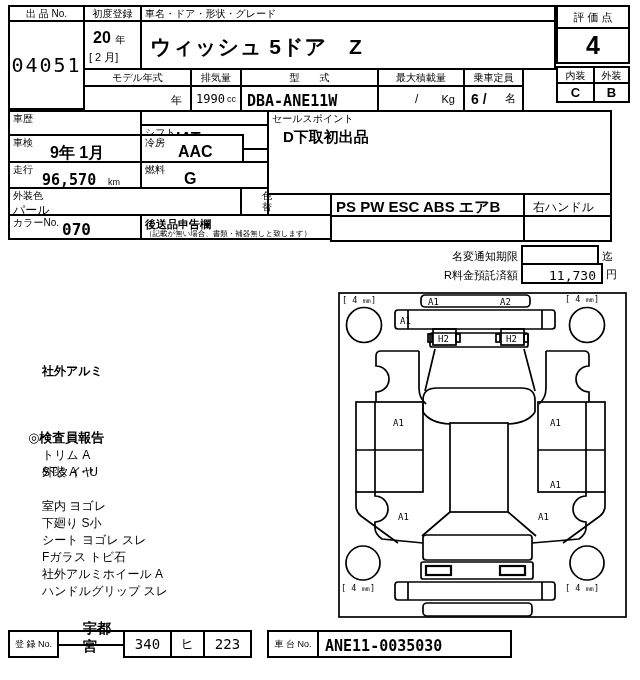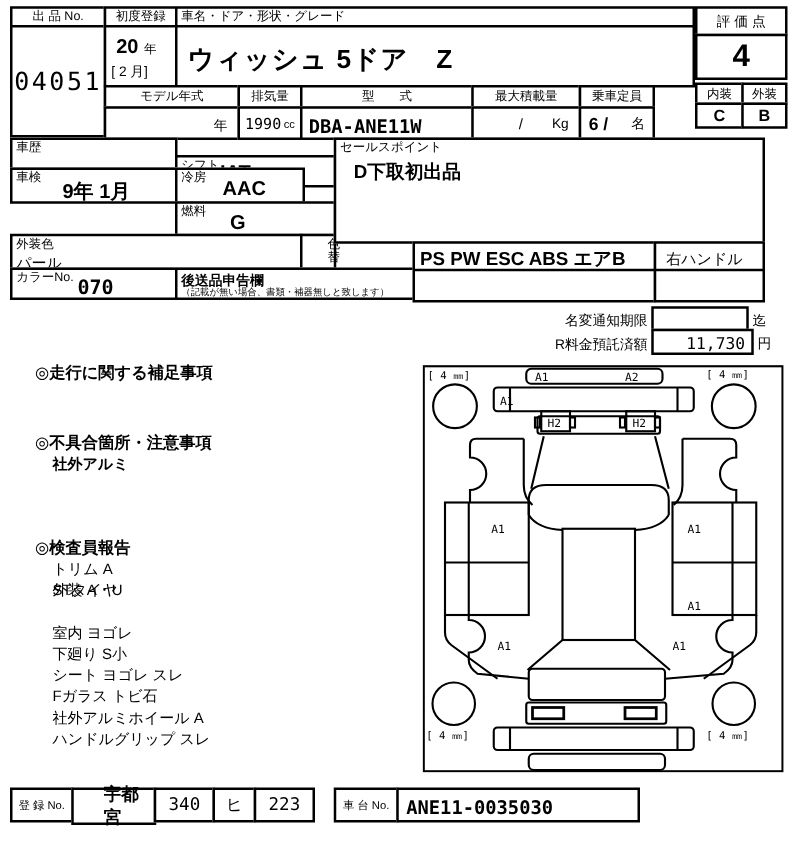--- a/index.html
+++ b/index.html
@@ -110,20 +110,25 @@
 
   <div class="b" style="left:8px;top:134px;width:134px;height:29px;">
     <span class="lbl-tl">車検</span>
     <span class="big-val" style="position:absolute;left:40px;top:7px;font-size:16px;">9年 1月</span>
   </div>
   <div class="b" style="left:140px;top:134px;width:104px;height:29px;">
     <span class="lbl-tl">冷房</span>
     <span class="big-val" style="position:absolute;left:36px;top:7px;font-size:16px;">AAC</span>
   </div>
 
+  <div class="b" style="left:8px;top:161px;width:134px;height:28px;">
+    <span class="lbl-tl">走行</span>
+    <span class="mono" style="position:absolute;left:32px;top:8px;font-size:15px;font-weight:600;">96,570</span>
+    <span style="position:absolute;left:98px;top:14px;font-size:9px;">km</span>
+  </div>
   <div class="b" style="left:140px;top:161px;width:129px;height:28px;">
     <span class="lbl-tl">燃料</span>
     <span class="big-val" style="position:absolute;left:42px;top:7px;font-size:16px;">G</span>
   </div>
 
   <div class="b" style="left:8px;top:187px;width:234px;height:29px;">
     <span class="lbl-tl">外装色</span>
     <span style="position:absolute;left:3px;top:13px;font-size:12px;">パール</span>
   </div>
   <div class="b" style="left:240px;top:187px;width:29px;height:29px;">
@@ -157,23 +162,21 @@
     <span style="position:absolute;right:4px;top:3px;font-size:12px;"></span>
   </div>
   <div class="nb" style="left:602px;top:249px;font-size:11px;">迄</div>
 
   <div class="nb" style="left:368px;top:268px;width:150px;text-align:right;font-size:11px;">R料金預託済額</div>
   <div class="b" style="left:521px;top:263px;width:82px;height:21px;">
     <span class="mono" style="position:absolute;right:5px;top:3px;font-size:13px;">11,730</span>
   </div>
   <div class="nb" style="left:606px;top:267px;font-size:11px;">円</div>
 
-  <div class="note-head" style="left:28px;top:289px;">◎走行に関する補足事項</div>
-
-  <div class="note-head" style="left:28px;top:345px;">◎不具合箇所・注意事項</div>
+
   <div class="note-item" style="left:42px;top:363px;font-weight:600;">社外アルミ</div>
 
   <div class="note-head" style="left:28px;top:429px;">◎検査員報告</div>
   <div class="note-item" style="left:42px;top:447px;">トリム A</div>
   <div class="note-item" style="left:42px;top:464px;">STタイヤ</div>
   <div class="note-item" style="left:42px;top:464px;">外装 A・U</div>
   <div class="note-item" style="left:42px;top:498px;">室内 ヨゴレ</div>
   <div class="note-item" style="left:42px;top:515px;">下廻り S小</div>
   <div class="note-item" style="left:42px;top:532px;">シート ヨゴレ スレ</div>
   <div class="note-item" style="left:42px;top:549px;">Fガラス トビ石</div>
@@ -243,21 +246,21 @@
     <text x="55" y="134" font-size="9">A1</text>
     <text x="212" y="134" font-size="9">A1</text>
     <text x="212" y="196" font-size="9">A1</text>
     <text x="60" y="228" font-size="9">A1</text>
     <text x="200" y="228" font-size="9">A1</text>
   </svg>
 
   <div class="b ctr" style="left:8px;top:630px;width:51px;height:28px;">
     <span style="font-size:9px;">登 録 No.</span>
   </div>
-  <div class="b ctr" style="left:57px;top:630px;width:68px;height:30px;padding-left:24px;">
+  <div class="b ctr" style="left:57px;top:630px;width:68px;height:16px;padding-left:24px;">
     <span style="font-size:14px;font-weight:600;">宇都宮</span>
   </div>
   <div class="b ctr" style="left:123px;top:630px;width:49px;height:28px;">
     <span class="mono" style="font-size:14px;">340</span>
   </div>
   <div class="b ctr" style="left:170px;top:630px;width:35px;height:28px;">
     <span style="font-size:13px;">ヒ</span>
   </div>
   <div class="b ctr" style="left:203px;top:630px;width:49px;height:28px;">
     <span class="mono" style="font-size:14px;">223</span>

